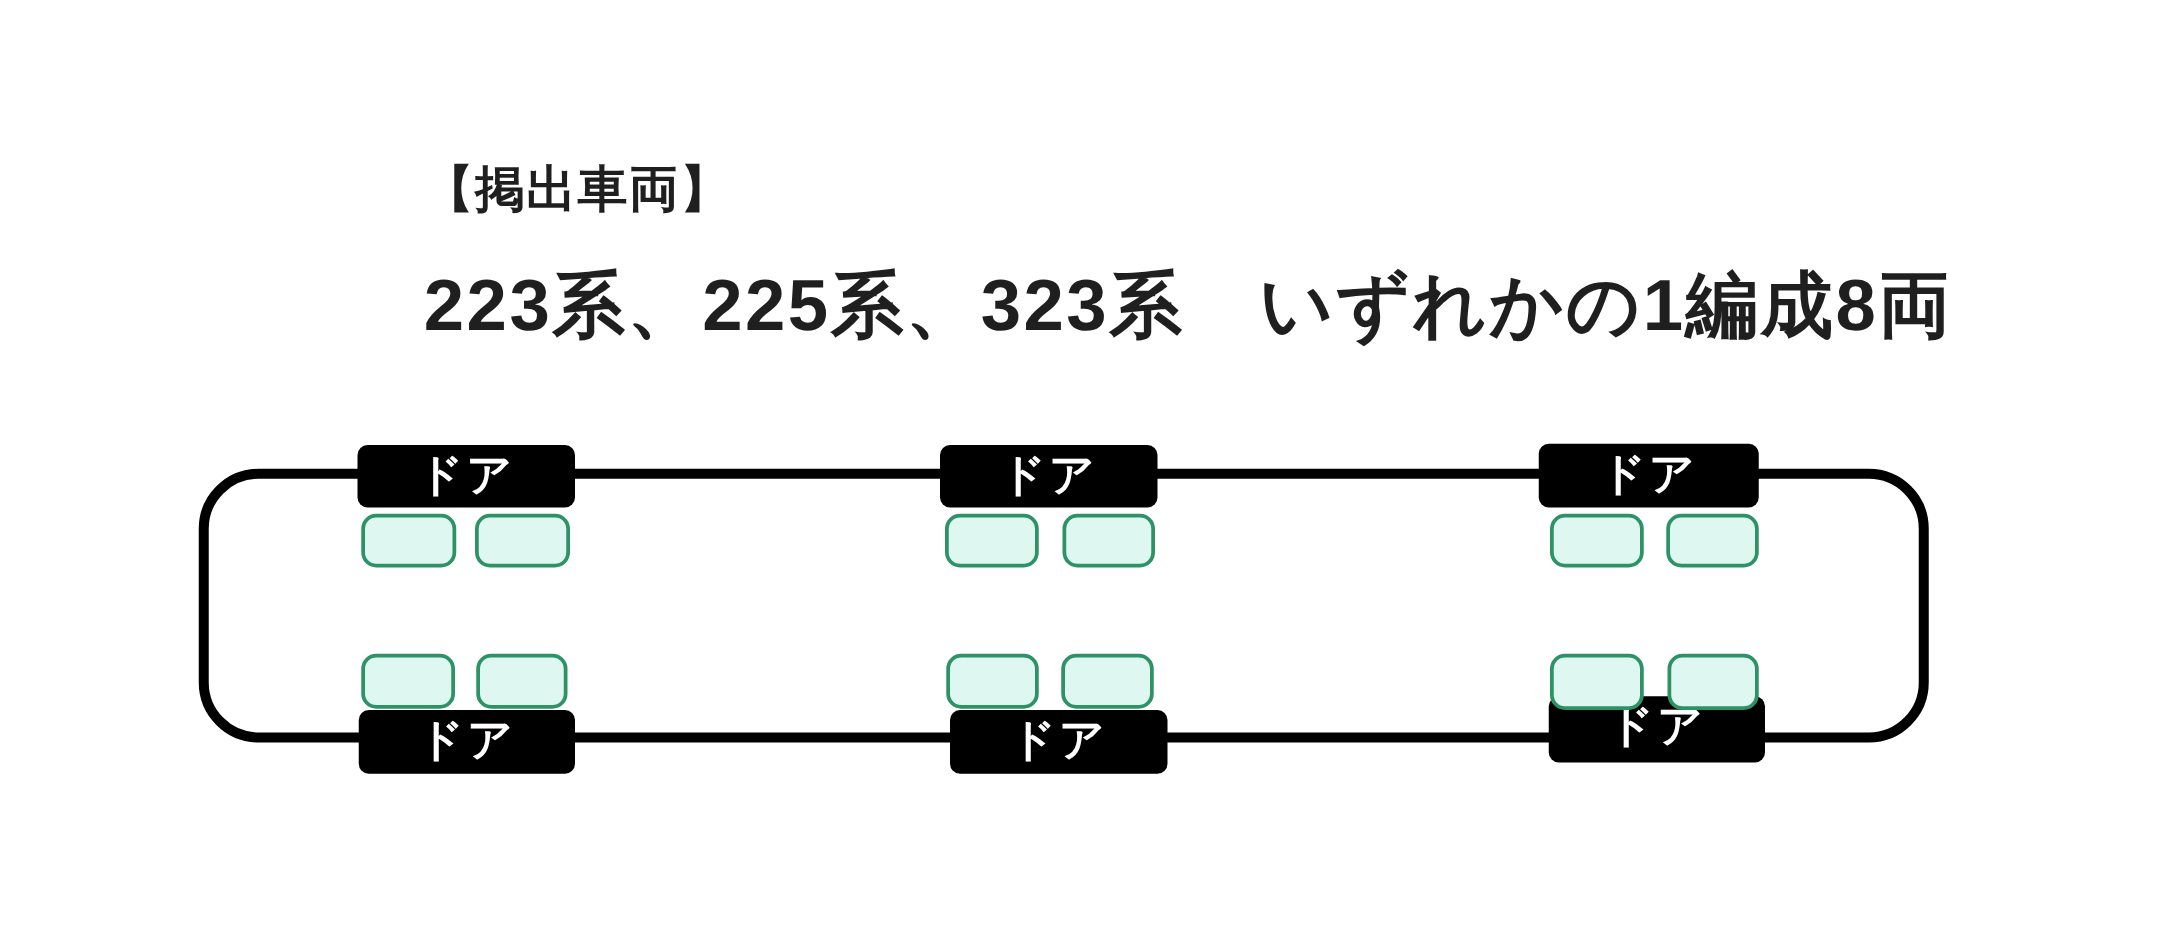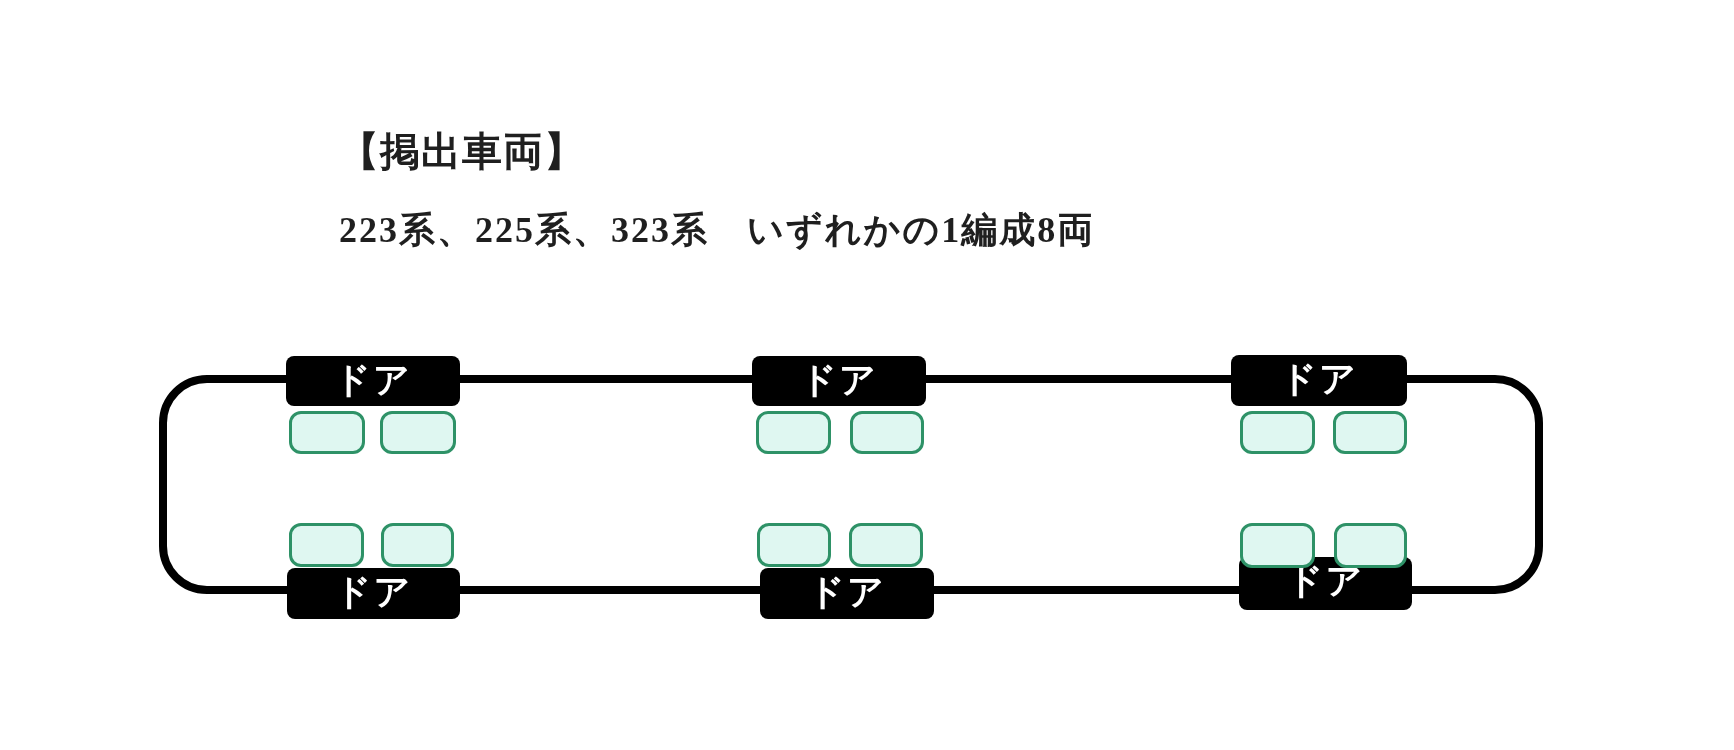--- a/index.html
+++ b/index.html
@@ -23,26 +23,25 @@
     font-size: 40px;
     font-weight: bold;
     color: #1f1f1f;
     letter-spacing: 1px;
     white-space: pre;
   }
   .header-subtitle {
     position: absolute;
     left: 312px;
     top: 206px;
-    font-size: 36px;
+    font-size: 58px;
     font-weight: bold;
     color: #1f1f1f;
     letter-spacing: 2px;
     white-space: pre;
-    font-family: Liberation Serif, serif;
   }
   .car-outline {
     position: absolute;
     box-sizing: border-box;
     border-style: solid;
     background: transparent;
   }
   .door {
     position: absolute;
     box-sizing: border-box;

